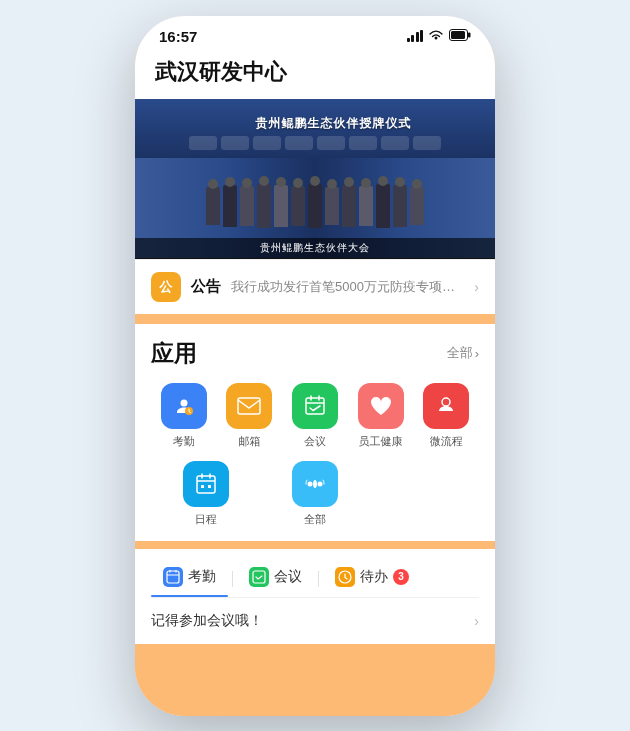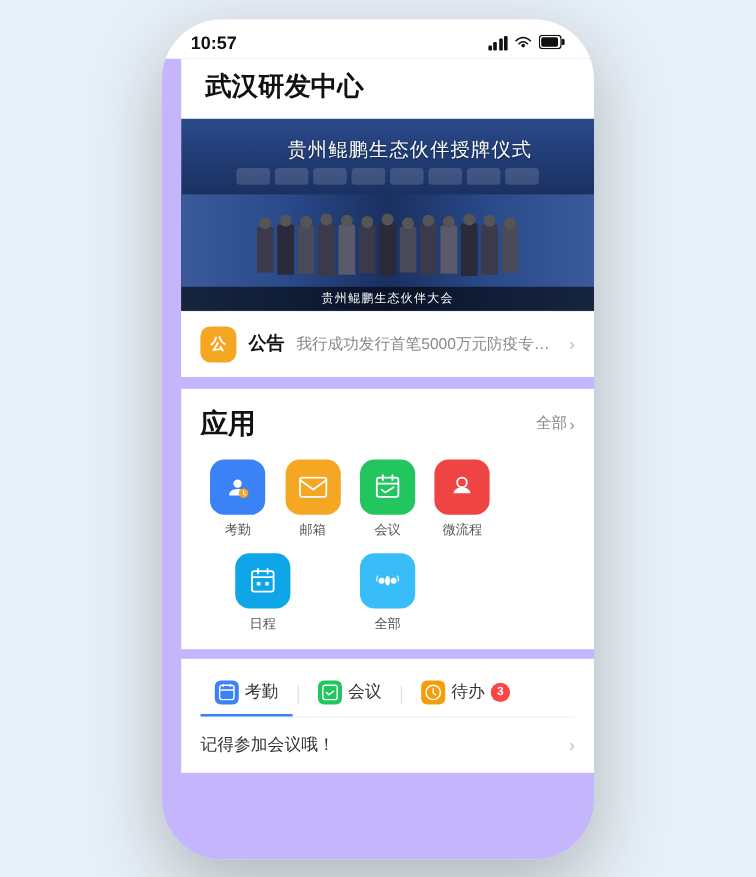--- a/index.html
+++ b/index.html
@@ -52,22 +52,21 @@
       width: 3px;
     }
     .wifi-icon, .battery-icon {
       font-size: 12px;
       color: #111;
     }
     .scroll-area {
       flex: 1;
       overflow-y: auto;
       overflow-x: hidden;
-      background: #c4b5fd;
-      padding-left: 16px;
+      background: #fdba74;
     }
     .scroll-area::-webkit-scrollbar { display: none; }
     .page-title-bar {
       background: #fff;
       padding: 8px 20px 12px;
     }
     .page-title {
       font-size: 22px;
       font-weight: 700;
       color: #111;
@@ -81,22 +80,22 @@
       height: 160px;
       background: linear-gradient(180deg, #2a4a8a 0%, #1a3060 40%, #111 100%);
       position: relative;
       overflow: hidden;
       display: flex;
       flex-direction: column;
       align-items: center;
     }
     .banner-title-text {
       color: #fff;
-      font-size: 16px;
-      font-weight: 400;
+      font-size: 12px;
+      font-weight: 700;
       margin-top: 16px;
       letter-spacing: 1px;
       text-shadow: 0 1px 2px rgba(0,0,0,0.5);
       z-index: 2;
       margin-left: 37px;
     }
     .banner-people {
       width: 100%;
       height: 100px;
       background: linear-gradient(90deg, #3a5a9a, #2a4a8a, #1a3060, #2a4a8a, #3a5a9a);
@@ -329,21 +328,21 @@
       width: 28px;
       height: 14px;
     }
   </style>
 </head>
 <body>
 
 <div class="phone-frame">
 
   <div class="status-bar">
-    <div class="status-time">10:57</div>
+    <div class="status-time">16:57</div>
     <div class="status-icons">
       <div class="signal-bars">
         <span style="height:4px"></span>
         <span style="height:7px"></span>
         <span style="height:10px"></span>
         <span style="height:12px"></span>
       </div>
       <span class="wifi-icon">
         <svg width="16" height="12" viewBox="0 0 16 12">
           <path d="M8 10.5a1.5 1.5 0 110-3 1.5 1.5 0 010 3z" fill="#111"></path>
@@ -447,20 +446,28 @@
             <svg width="24" height="24" viewBox="0 0 24 24" fill="none">
               <rect x="3" y="4" width="18" height="16" rx="2" fill="none" stroke="white" stroke-width="1.5"></rect>
               <path d="M3 9h18" stroke="white" stroke-width="1.5"></path>
               <path d="M8 2v4M16 2v4" stroke="white" stroke-width="1.5" stroke-linecap="round"></path>
               <path d="M7 14l3 2.5L17 12" stroke="white" stroke-width="1.5" stroke-linecap="round" stroke-linejoin="round"></path>
             </svg>
           </div>
           <span class="app-label">会议</span>
         </div>
 
+        <div class="app-item">
+          <div class="app-icon bg-pink">
+            <svg width="24" height="22" viewBox="0 0 24 22" fill="none">
+              <path d="M12 20C12 20 2 13 2 7a5 5 0 0110 0 5 5 0 0110 0c0 6-10 13-10 13z" fill="white"></path>
+            </svg>
+          </div>
+          <span class="app-label">员工健康</span>
+        </div>
 
         <div class="app-item">
           <div class="app-icon bg-red">
             <svg width="22" height="22" viewBox="0 0 22 22" fill="none">
               <circle cx="11" cy="7" r="4" fill="none" stroke="white" stroke-width="1.5"></circle>
               <path d="M11 11c-4 0-7 2.5-7 5h14c0-2.5-3-5-7-5z" fill="white"></path>
             </svg>
           </div>
           <span class="app-label">微流程</span>
         </div>

